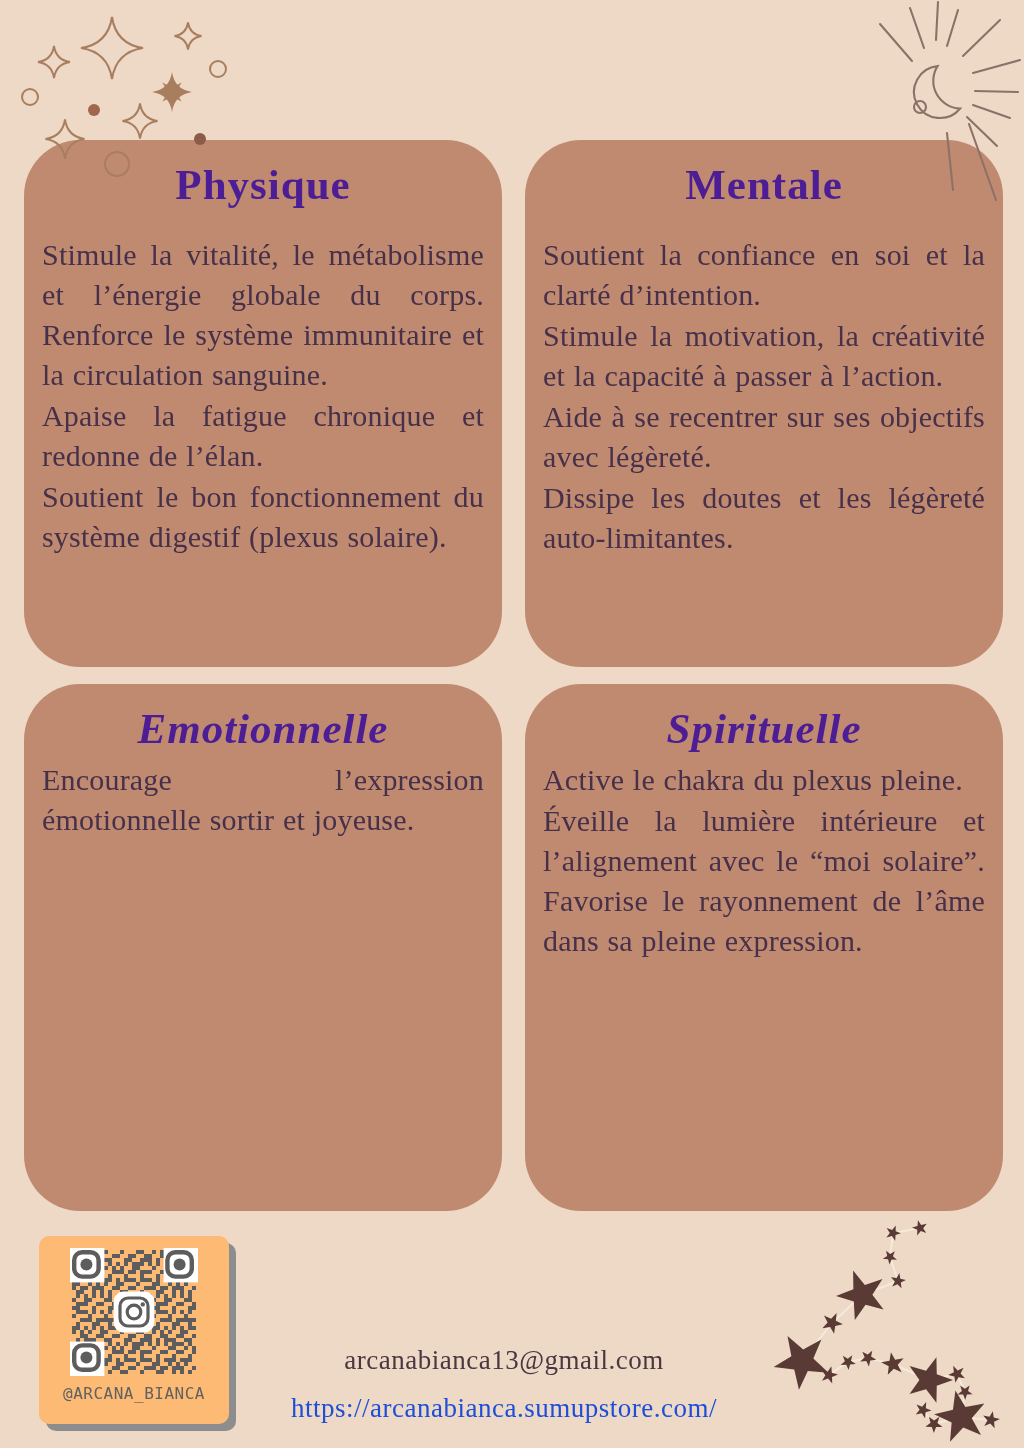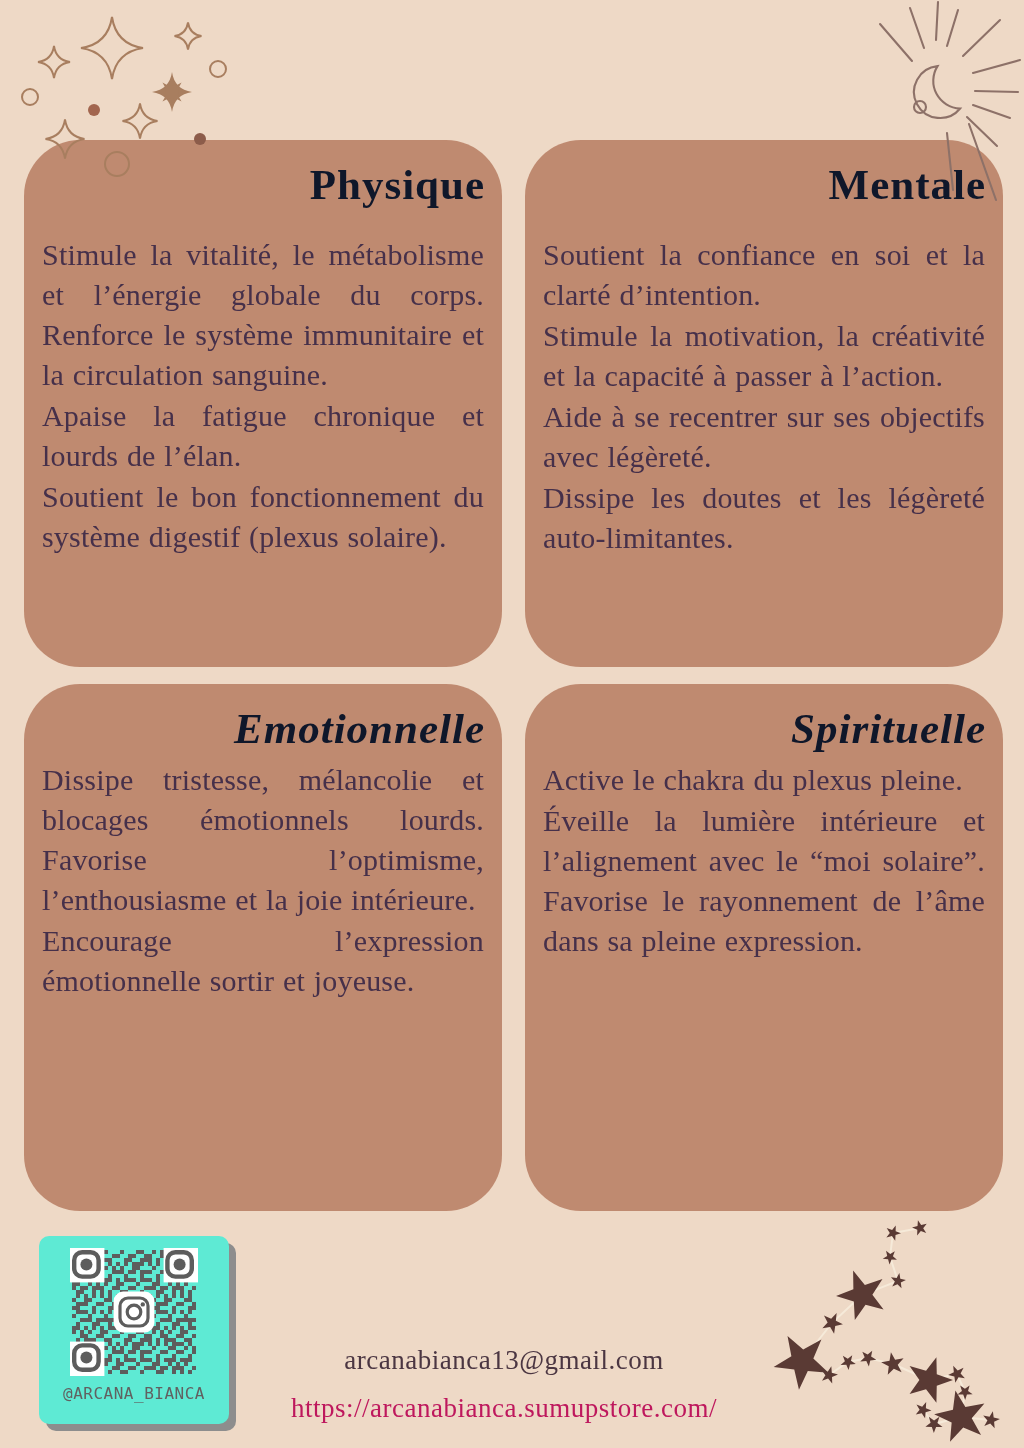--- a/index.html
+++ b/index.html
@@ -17,52 +17,52 @@
     z-index:1;
   }
   .card{
     background:#bf8a70;
     border-radius:56px;
     padding:14px 17px 10px;
     box-sizing:border-box;
   }
   .card h2{
     font:700 43px/1.15 "Liberation Serif", serif;
-    text-align:right; color:#0f172a;
+    text-align:center; color:#4c1d95;
     margin:6px 0 26px; letter-spacing:1px;
   }
   .card.tight h2{ margin-bottom:7px;font-style:italic; }
   .card .pg{
     font:400 30px/1.33 "Liberation Serif", serif;
     color:#46304a; text-align:justify; margin:1px;
     letter-spacing:.2px; word-spacing:1px;
   }
   .decor{ position:absolute; z-index:3; pointer-events:none; }
   .qr-card{
     position:absolute; left:39px; top:1236px; width:190px; height:188px;
-    background:#5eead4; border-radius:10px;
+    background:#fdba74; border-radius:10px;
     box-shadow:7px 7px 0 #8d8d8d;
     z-index:3; text-align:center;
   }
   .qr-card svg{ margin-top:10px; }
   .qr-label{
     font:400 16px/1 "DejaVu Sans Mono", monospace;
     color:#616161; letter-spacing:.5px; margin-top:4px;
   }
   .footer{
     position:absolute; left:0; top:1344px; width:1008px;
     text-align:center; z-index:2;
   }
   .footer .email{
     font:400 27px/1.2 "Liberation Serif", serif;
     color:#4b3642; letter-spacing:.5px; margin-bottom:16px;
   }
   .footer .url{
     font:400 27px/1.2 "Liberation Serif", serif;
-    color:#be185d; letter-spacing:.5px;margin-top:15px;
+    color:#1d4ed8; letter-spacing:.5px;margin-top:15px;
   }
 </style>
 </head>
 <body>
 
 <div class="page">
 
   <svg class="decor" style="left:0;top:0" width="250" height="190" viewBox="0 0 250 190">
     <defs>
       <path id="sp4" d="M0,-10 Q1.3,-1.3 10,0 Q1.3,1.3 0,10 Q-1.3,1.3 -10,0 Q-1.3,-1.3 0,-10 Z"></path>
@@ -101,35 +101,34 @@
       <line x1="119" y1="124" x2="146" y2="200"></line>
       <line x1="97" y1="133" x2="103" y2="190"></line>
     </g>
   </svg>
 
   <div class="cards">
 
     <section class="card">
       <h2>Physique</h2>
       <p class="pg">Stimule la vitalité, le métabolisme et l’énergie globale du corps. Renforce le système immunitaire et la circulation sanguine.</p>
-      <p class="pg">Apaise la fatigue chronique et lourds de l’élan.</p>
+      <p class="pg">Apaise la fatigue chronique et redonne de l’élan.</p>
       <p class="pg">Soutient le bon fonctionnement du système digestif (plexus solaire).</p>
     </section>
 
     <section class="card">
       <h2>Mentale</h2>
       <p class="pg">Soutient la confiance en soi et la clarté d’intention.</p>
       <p class="pg">Stimule la motivation, la créativité et la capacité à passer à l’action.</p>
       <p class="pg">Aide à se recentrer sur ses objectifs avec légèreté.</p>
       <p class="pg">Dissipe les doutes et les légèreté auto-limitantes.</p>
     </section>
 
     <section class="card tight">
       <h2>Emotionnelle</h2>
-      <p class="pg">Dissipe tristesse, mélancolie et blocages émotionnels lourds. Favorise l’optimisme, l’enthousiasme et la joie intérieure.</p>
       <p class="pg">Encourage l’expression émotionnelle sortir et joyeuse.</p>
     </section>
 
     <section class="card tight">
       <h2>Spirituelle</h2>
       <p class="pg">Active le chakra du plexus pleine.</p>
       <p class="pg">Éveille la lumière intérieure et l’alignement avec le “moi solaire”. Favorise le rayonnement de l’âme dans sa pleine expression.</p>
     </section>
 
   </div>

